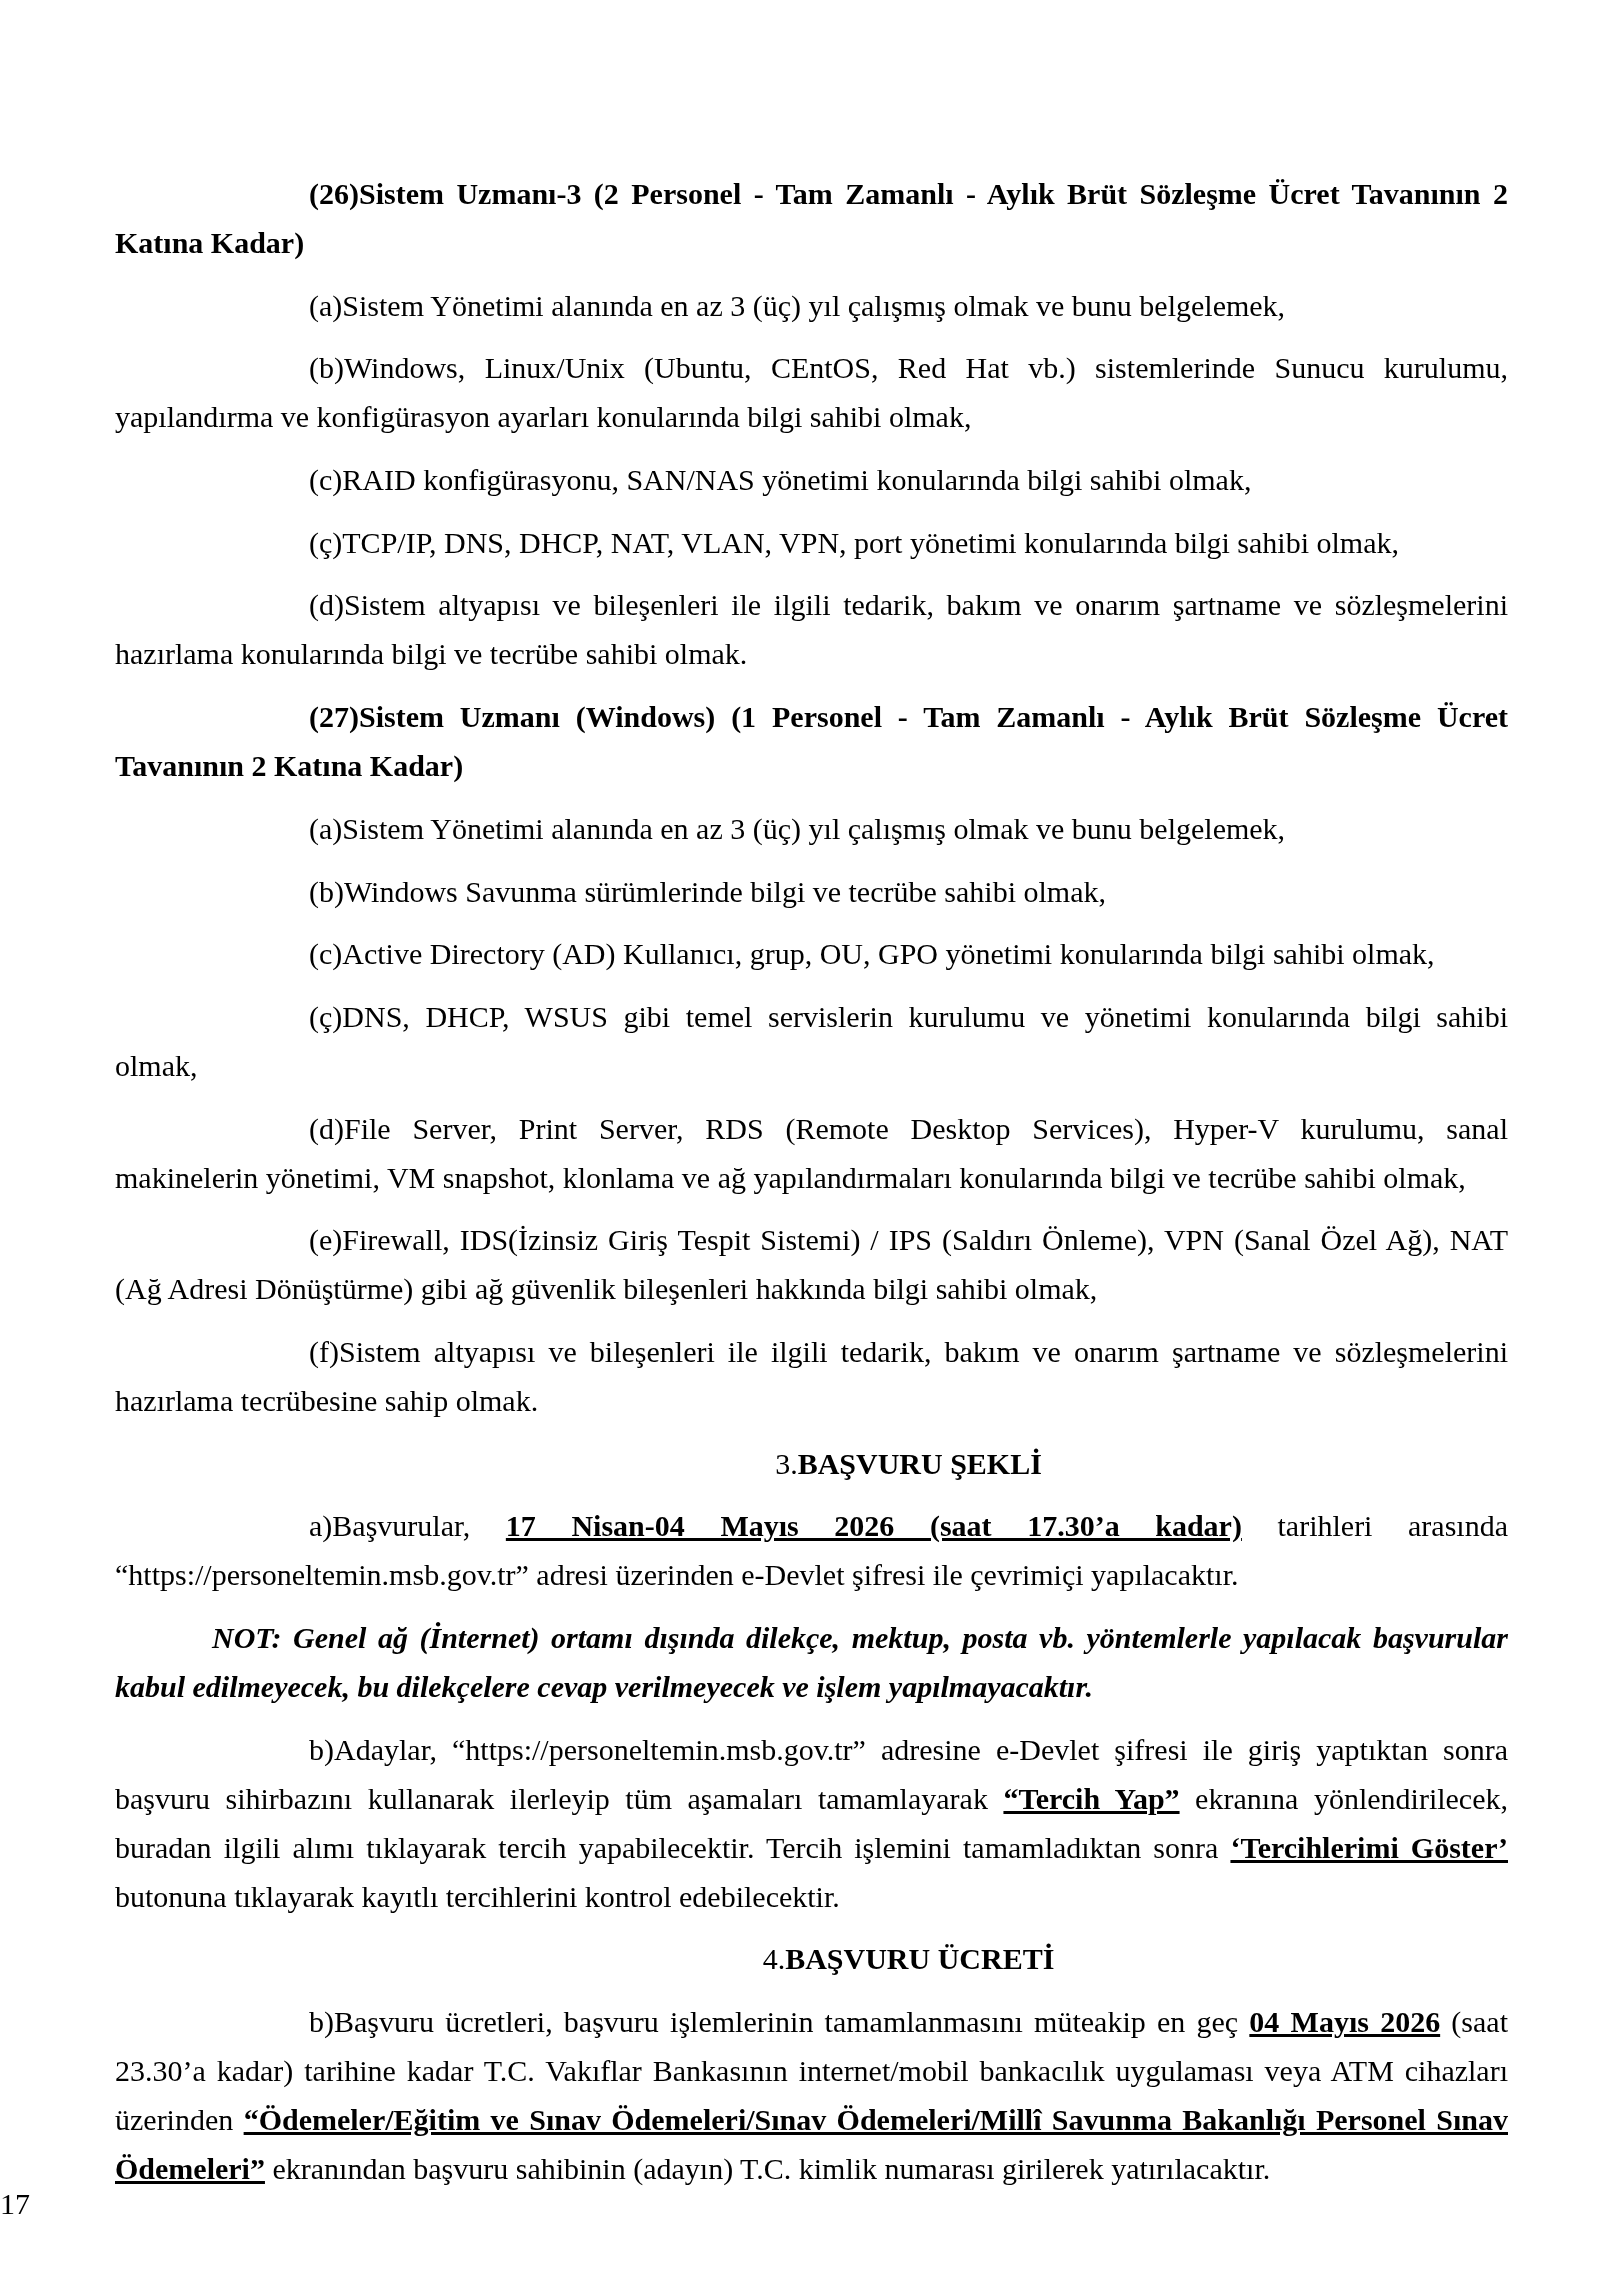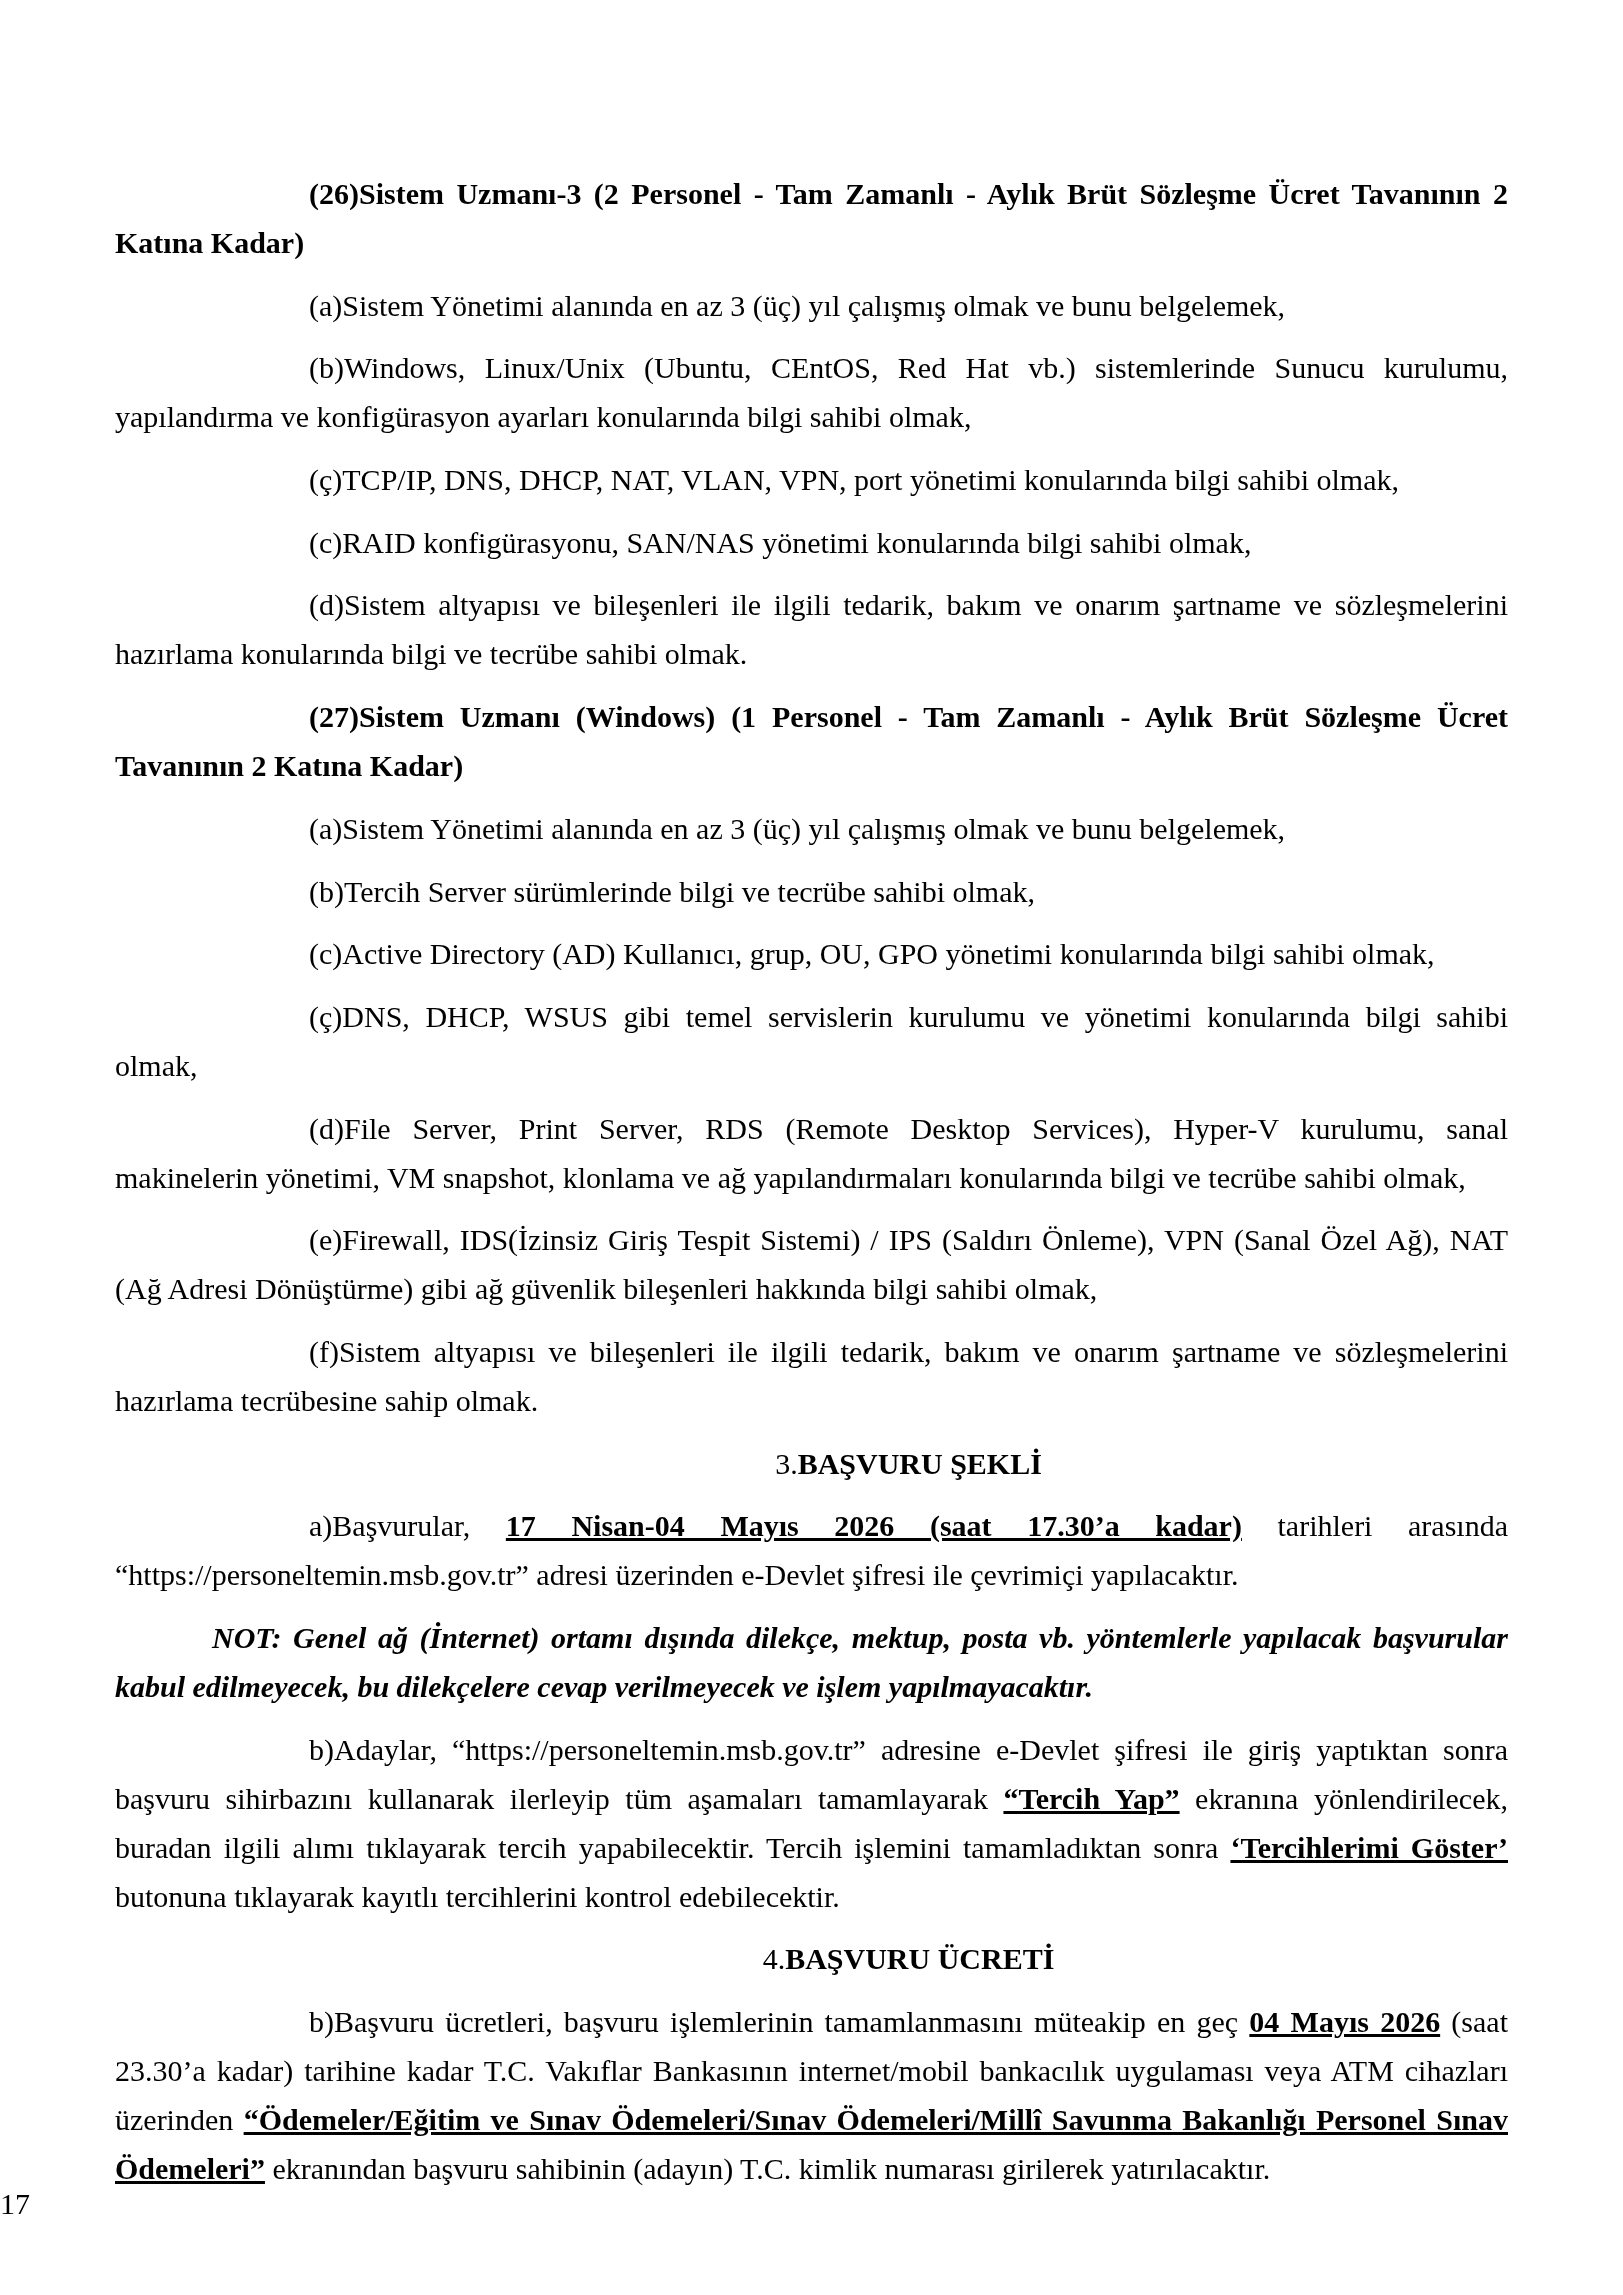--- a/index.html
+++ b/index.html
@@ -93,31 +93,31 @@
 
 <div class="page">
   <div class="content">
 
     <p class="numhead"><span class="numtag">(26)</span><span>Sistem Uzmanı-3 (2 Personel - Tam Zamanlı - Aylık Brüt Sözleşme Ücret Tavanının 2 Katına Kadar)</span></p>
 
     <p class="item"><span class="lbl">(a)</span><span>Sistem Yönetimi alanında en az 3 (üç) yıl çalışmış olmak ve bunu belgelemek,</span></p>
 
     <p class="item"><span class="lbl">(b)</span><span>Windows, Linux/Unix (Ubuntu, CEntOS, Red Hat vb.) sistemlerinde Sunucu kurulumu, yapılandırma ve konfigürasyon ayarları konularında bilgi sahibi olmak,</span></p>
 
+    <p class="item"><span class="lbl">(c)</span><span>RAID konfigürasyonu, SAN/NAS yönetimi konularında bilgi sahibi olmak,</span></p>
+
     <p class="item"><span class="lbl">(ç)</span><span>TCP/IP, DNS, DHCP, NAT, VLAN, VPN, port yönetimi konularında bilgi sahibi olmak,</span></p>
-
-    <p class="item"><span class="lbl">(c)</span><span>RAID konfigürasyonu, SAN/NAS yönetimi konularında bilgi sahibi olmak,</span></p>
 
     <p class="item"><span class="lbl">(d)</span><span>Sistem altyapısı ve bileşenleri ile ilgili tedarik, bakım ve onarım şartname ve sözleşmelerini hazırlama konularında bilgi ve tecrübe sahibi olmak.</span></p>
 
     <p class="numhead"><span class="numtag">(27)</span><span>Sistem Uzmanı (Windows) (1 Personel - Tam Zamanlı - Aylık Brüt Sözleşme Ücret Tavanının 2 Katına Kadar)</span></p>
 
     <p class="item"><span class="lbl">(a)</span><span>Sistem Yönetimi alanında en az 3 (üç) yıl çalışmış olmak ve bunu belgelemek,</span></p>
 
-    <p class="item"><span class="lbl">(b)</span><span>Tercih Server sürümlerinde bilgi ve tecrübe sahibi olmak,</span></p>
+    <p class="item"><span class="lbl">(b)</span><span>Windows Savunma sürümlerinde bilgi ve tecrübe sahibi olmak,</span></p>
 
     <p class="item"><span class="lbl">(c)</span><span>Active Directory (AD) Kullanıcı, grup, OU, GPO yönetimi konularında bilgi sahibi olmak,</span></p>
 
     <p class="item"><span class="lbl">(ç)</span><span>DNS, DHCP, WSUS gibi temel servislerin kurulumu ve yönetimi konularında bilgi sahibi olmak,</span></p>
 
     <p class="item"><span class="lbl">(d)</span><span>File Server, Print Server, RDS (Remote Desktop Services), Hyper-V kurulumu, sanal makinelerin yönetimi, VM snapshot, klonlama ve ağ yapılandırmaları konularında bilgi ve tecrübe sahibi olmak,</span></p>
 
     <p class="item"><span class="lbl">(e)</span><span>Firewall, IDS(İzinsiz Giriş Tespit Sistemi) / IPS (Saldırı Önleme), VPN (Sanal Özel Ağ), NAT (Ağ Adresi Dönüştürme) gibi ağ güvenlik bileşenleri hakkında bilgi sahibi olmak,</span></p>
 
     <p class="item"><span class="lbl">(f)</span><span>Sistem altyapısı ve bileşenleri ile ilgili tedarik, bakım ve onarım şartname ve sözleşmelerini hazırlama tecrübesine sahip olmak.</span></p>

